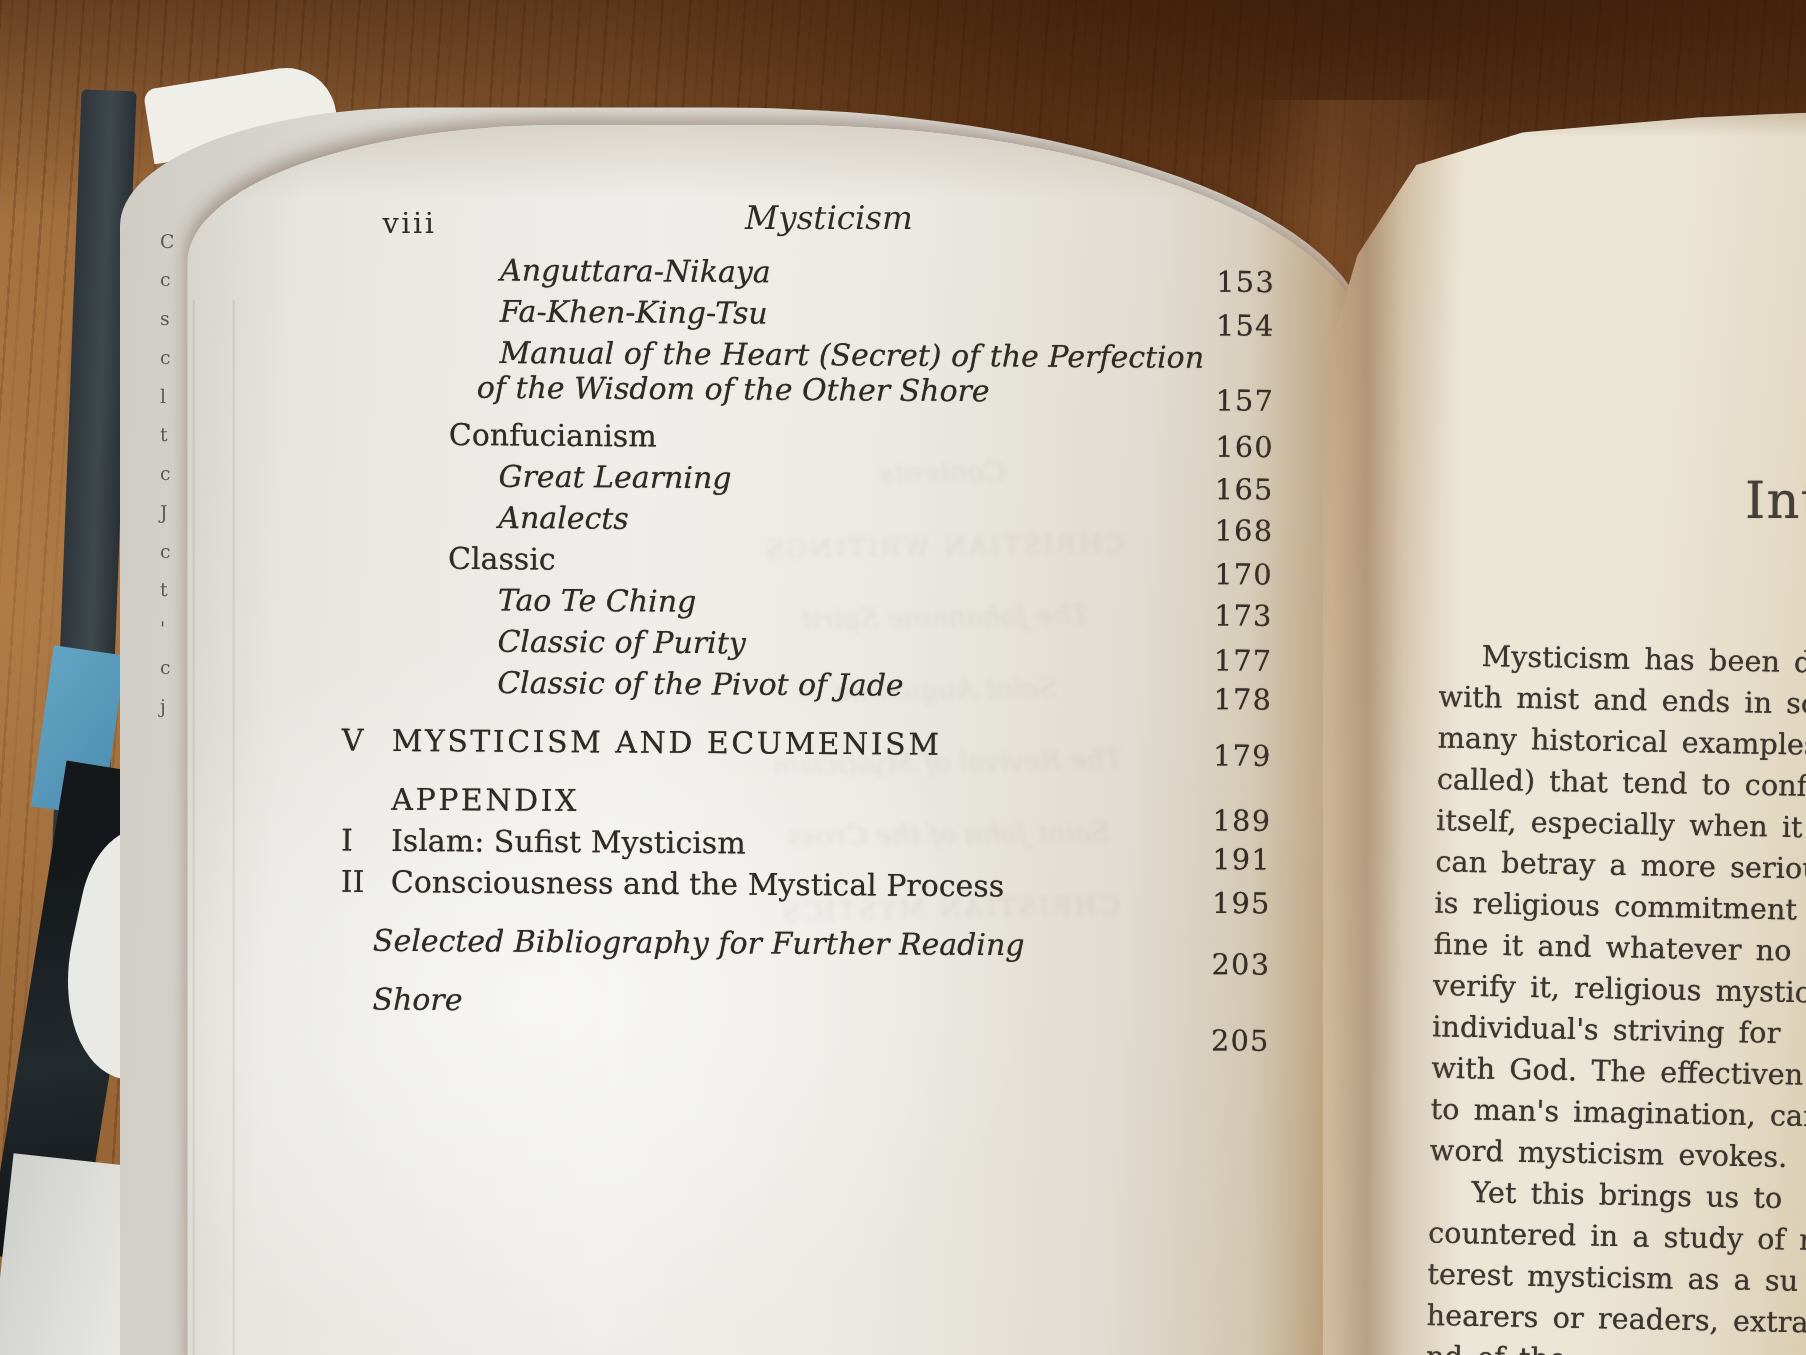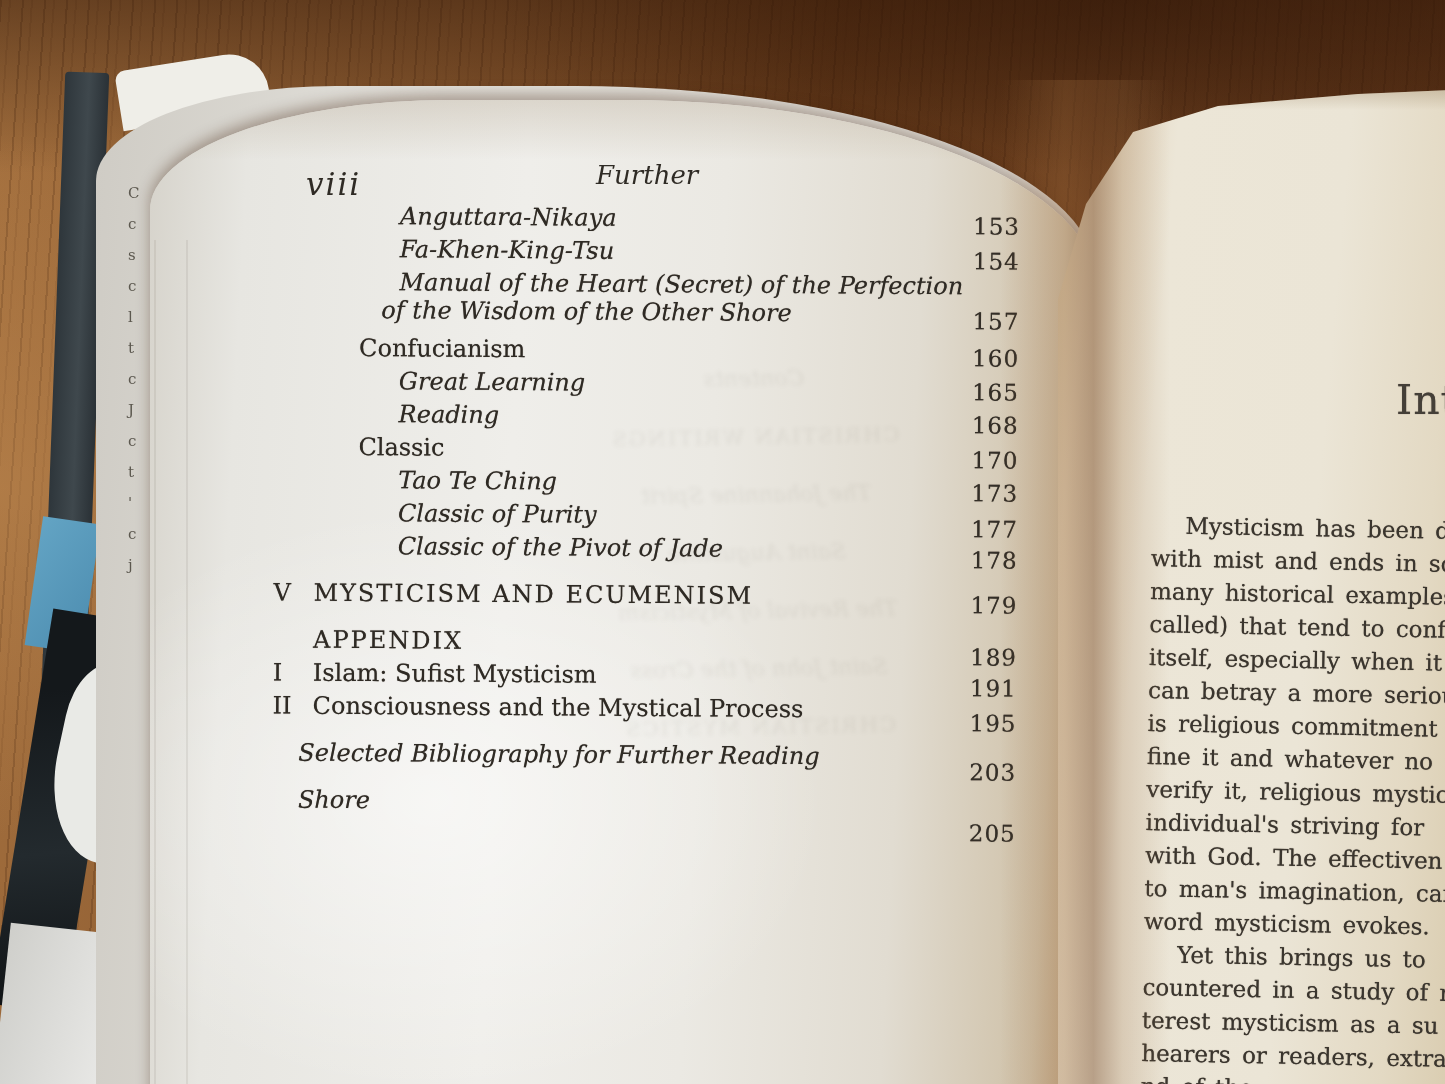--- a/index.html
+++ b/index.html
@@ -47,21 +47,21 @@
   #left-page{position:absolute;left:150px;top:100px;width:948px;height:1030px;
     background:
       radial-gradient(ellipse 560px 420px at 30% 68%, rgba(255,255,255,.55), rgba(255,255,255,0) 70%),
       linear-gradient(180deg, rgba(130,105,70,.18) 0, rgba(130,105,70,0) 60px),
       linear-gradient(93deg,#d6d3cb 0%,#e7e6e1 10%,#efeeea 38%,#ebe9e3 58%,#e1dcd1 78%,#cfc1a8 93%,#bd9e78 100%);
     border-top-left-radius:300px 110px;border-top-right-radius:470px 190px;
     box-shadow:0 -6px 14px rgba(60,30,10,.35);}
   .seam{position:absolute;top:140px;bottom:0;width:2px;background:rgba(60,50,35,.08);}
   #seam-a{left:4px;} #seam-b{left:36px;}
 
-  #folio{position:absolute;left:156px;top:66px;font-size:31px;color:#2f2b25;letter-spacing:2px;font-style:italic;}
+  #folio{position:absolute;left:156px;top:66px;font-size:23px;color:#2f2b25;letter-spacing:2px;}
   #running-head{position:absolute;left:446px;top:60px;font-size:26px;font-style:italic;color:#2f2b25;}
 
   
   #toc{position:absolute;left:108px;top:104px;width:760px;transform:rotate(.4deg);
        color:#2e2a24;text-shadow:0 0 .7px rgba(50,40,30,.65);}
   .toc-row{position:relative;height:33px;font-size:24px;}
   .toc-row.wrap2{height:66px;}
   .toc-row.gap{margin-top:14px;}
   .toc-label{position:absolute;left:0;top:0;white-space:nowrap;}
   .ital .toc-label{font-style:italic;}
@@ -147,21 +147,21 @@
       <span data-name="cut-letter">t</span>
       <span data-name="cut-letter">'</span>
       <span data-name="cut-letter">c</span>
       <span data-name="cut-letter">j</span>
     </div>
 
   <div id="left-page" data-name="left-page">
     <div id="seam-a" class="seam" data-name="page-seam"></div>
     <div id="seam-b" class="seam" data-name="page-seam"></div>
     <div id="folio" data-name="folio-number">viii</div>
-    <div id="running-head" data-name="running-head">Further</div>
+    <div id="running-head" data-name="running-head">Mysticism</div>
     <div id="toc" data-name="table-of-contents">
         <div class="toc-row ital ind2" data-name="toc-row">
           <span class="toc-label" data-name="toc-entry-title">Anguttara-Nikaya</span>
           <span class="toc-num" data-name="toc-page-number">153</span>
         </div>
         <div class="toc-row ital ind2" data-name="toc-row">
           <span class="toc-label" data-name="toc-entry-title">Fa-Khen-King-Tsu</span>
           <span class="toc-num" data-name="toc-page-number">154</span>
         </div>
         <div class="toc-row ital ind2 wrap2" data-name="toc-row">
@@ -173,21 +173,21 @@
         </div>
         <div class="toc-row ind1" data-name="toc-row">
           <span class="toc-label" data-name="toc-entry-title">Confucianism</span>
           <span class="toc-num" data-name="toc-page-number">160</span>
         </div>
         <div class="toc-row ital ind2" data-name="toc-row">
           <span class="toc-label" data-name="toc-entry-title">Great Learning</span>
           <span class="toc-num" data-name="toc-page-number">165</span>
         </div>
         <div class="toc-row ital ind2" data-name="toc-row">
-          <span class="toc-label" data-name="toc-entry-title">Reading</span>
+          <span class="toc-label" data-name="toc-entry-title">Analects</span>
           <span class="toc-num" data-name="toc-page-number">168</span>
         </div>
         <div class="toc-row ind1" data-name="toc-row">
           <span class="toc-label" data-name="toc-entry-title">Classic</span>
           <span class="toc-num" data-name="toc-page-number">170</span>
         </div>
         <div class="toc-row ital ind2" data-name="toc-row">
           <span class="toc-label" data-name="toc-entry-title">Tao Te Ching</span>
           <span class="toc-num" data-name="toc-page-number">173</span>
         </div>

